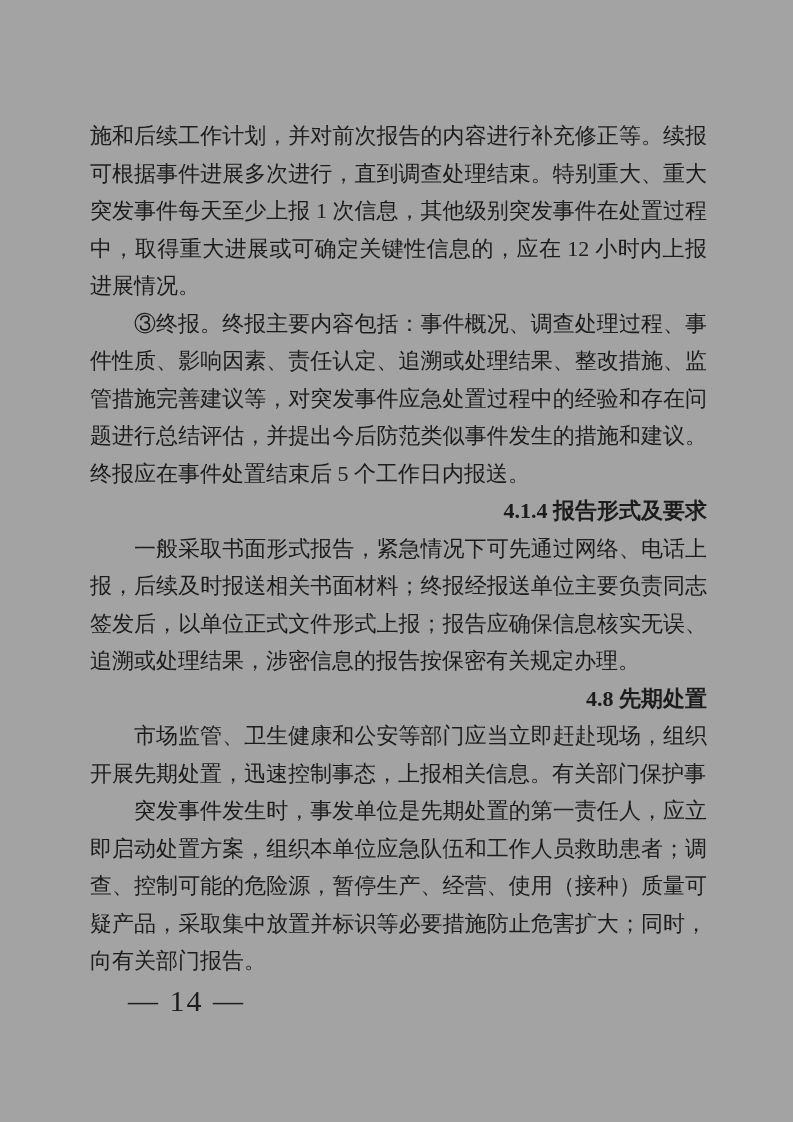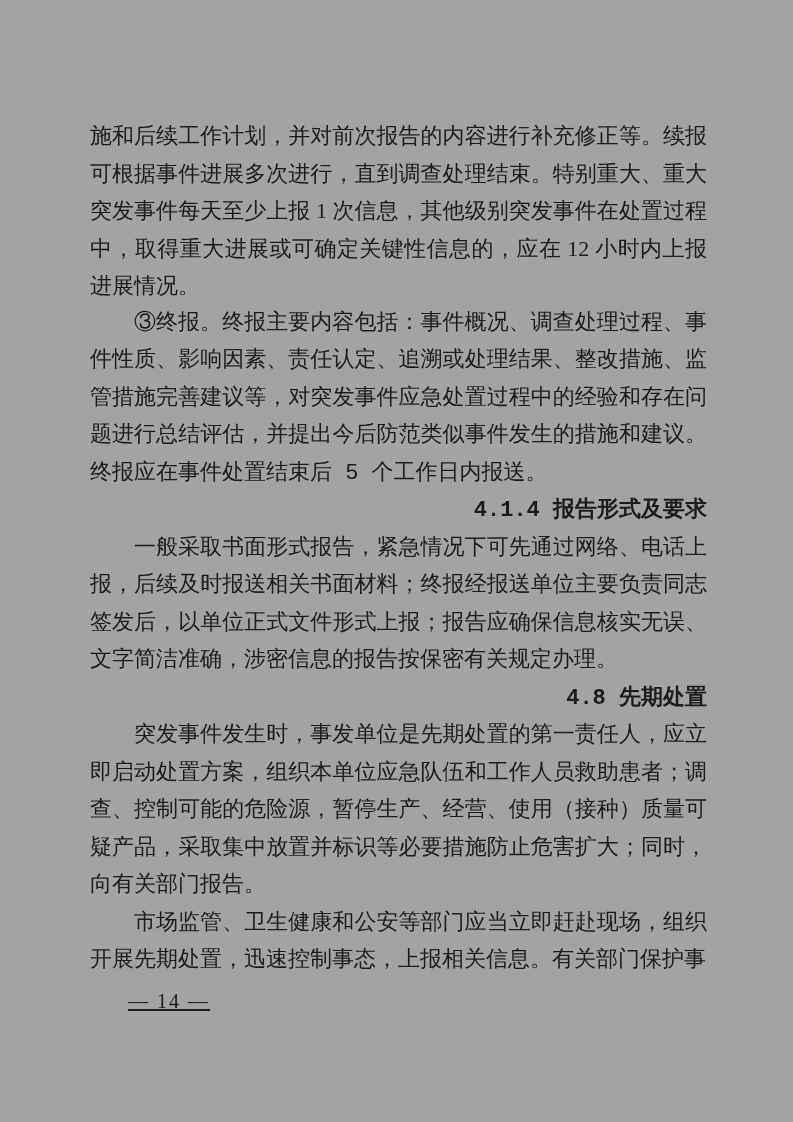--- a/index.html
+++ b/index.html
@@ -27,47 +27,45 @@
     text-justify: inter-ideograph;
   }
   .para, .heading {
     margin: 0;
     padding: 0;
     font-size: 22px;
     line-height: 37.5px;
   }
   .indent {
     text-indent: 2em;
-    font-family: Liberation Mono, monospace;
   }
   .no-indent {
     text-indent: 0;
   }
   .heading {
     font-weight: bold;
     text-align: right;
   }
   .footer {
     position: absolute;
     left: 128px;
     top: 988px;
-    font-size: 20px;
+    font-size: 30px;
     line-height: 26px;
     color: #1c1c1c;
     letter-spacing: 2px;
-    text-decoration: underline;
   }
 </style>
 </head>
 <body>
 
 <div class="page">
   <div class="content">
     <p class="para no-indent">施和后续工作计划，并对前次报告的内容进行补充修正等。续报可根据事件进展多次进行，直到调查处理结束。特别重大、重大突发事件每天至少上报 1 次信息，其他级别突发事件在处置过程中，取得重大进展或可确定关键性信息的，应在 12 小时内上报进展情况。</p>
     <p class="para indent">③终报。终报主要内容包括：事件概况、调查处理过程、事件性质、影响因素、责任认定、追溯或处理结果、整改措施、监管措施完善建议等，对突发事件应急处置过程中的经验和存在问题进行总结评估，并提出今后防范类似事件发生的措施和建议。终报应在事件处置结束后 5 个工作日内报送。</p>
     <h3 class="heading indent">4.1.4 报告形式及要求</h3>
-    <p class="para indent">一般采取书面形式报告，紧急情况下可先通过网络、电话上报，后续及时报送相关书面材料；终报经报送单位主要负责同志签发后，以单位正式文件形式上报；报告应确保信息核实无误、文字简洁准确，涉密信息的报告按保密有关规定办理。</p>
+    <p class="para indent">一般采取书面形式报告，紧急情况下可先通过网络、电话上报，后续及时报送相关书面材料；终报经报送单位主要负责同志签发后，以单位正式文件形式上报；报告应确保信息核实无误、追溯或处理结果，涉密信息的报告按保密有关规定办理。</p>
     <h3 class="heading indent">4.8 先期处置</h3>
+    <p class="para indent">市场监管、卫生健康和公安等部门应当立即赶赴现场，组织开展先期处置，迅速控制事态，上报相关信息。有关部门保护事</p>
     <p class="para indent">突发事件发生时，事发单位是先期处置的第一责任人，应立即启动处置方案，组织本单位应急队伍和工作人员救助患者；调查、控制可能的危险源，暂停生产、经营、使用（接种）质量可疑产品，采取集中放置并标识等必要措施防止危害扩大；同时，向有关部门报告。</p>
-    <p class="para indent">市场监管、卫生健康和公安等部门应当立即赶赴现场，组织开展先期处置，迅速控制事态，上报相关信息。有关部门保护事</p>
   </div>
   <div class="footer">— 14 —</div>
 </div>
 
 </body></html>

